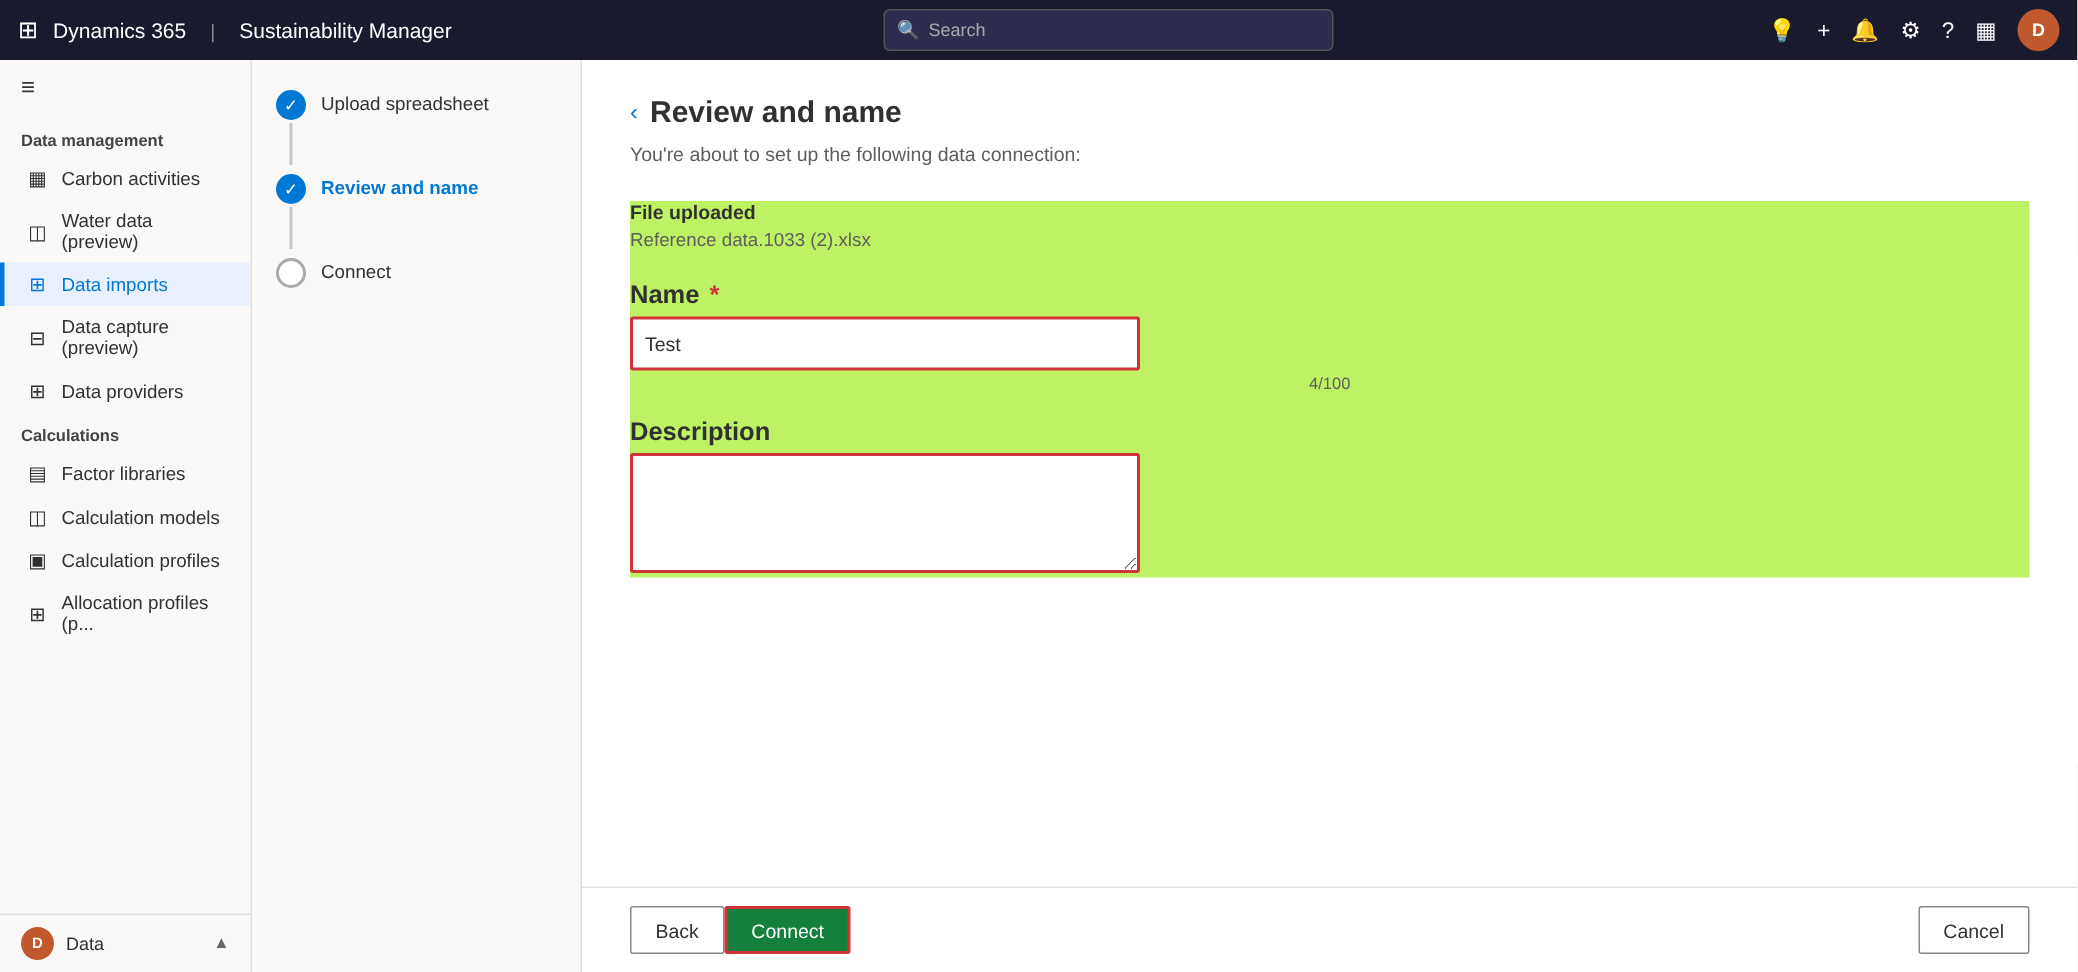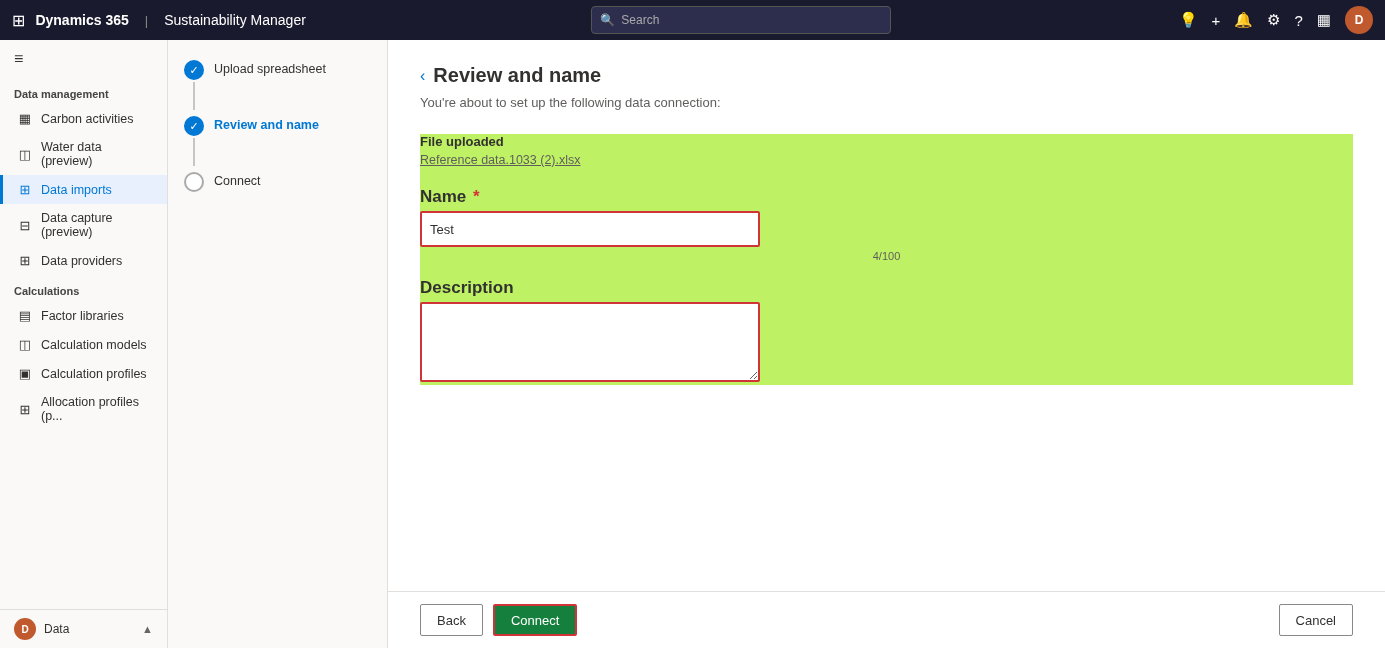--- a/index.html
+++ b/index.html
@@ -23,21 +23,21 @@
       flex: 1;
     }
     .waffle-icon {
       color: white;
       font-size: 16px;
       cursor: pointer;
     }
     .brand-text {
       color: white;
       font-size: 14px;
-      font-weight: 700;
+      font-weight: 400;
     }
     .brand-divider {
       color: #888;
       margin: 0 6px;
     }
     .app-name {
       color: white;
       font-size: 14px;
     }
     .search-box {
@@ -264,21 +264,20 @@
     .file-uploaded-label {
       font-size: 13px;
       font-weight: 600;
       color: #323130;
       margin-bottom: 4px;
     }
     .file-name {
       font-size: 12.5px;
       color: #605e5c;
       margin-bottom: 20px;
-      text-decoration: underline;
     }
 
     .field-label {
       font-size: 17px;
       font-weight: 600;
       color: #323130;
       margin-bottom: 4px;
     }
     .required-star {
       color: #d13438;
@@ -314,21 +313,20 @@
       color: #323130;
       resize: vertical;
     }
 
     
     .footer-bar {
       display: flex;
       align-items: center;
       padding: 12px 32px;
       border-top: 1px solid #e1dfdd;
-      gap: 10px;
       background: white;
     }
     .btn {
       height: 32px;
       padding: 0 16px;
       border-radius: 2px;
       font-size: 13px;
       font-family: 'Segoe UI', sans-serif;
       cursor: pointer;
       border: 1px solid #8a8886;

